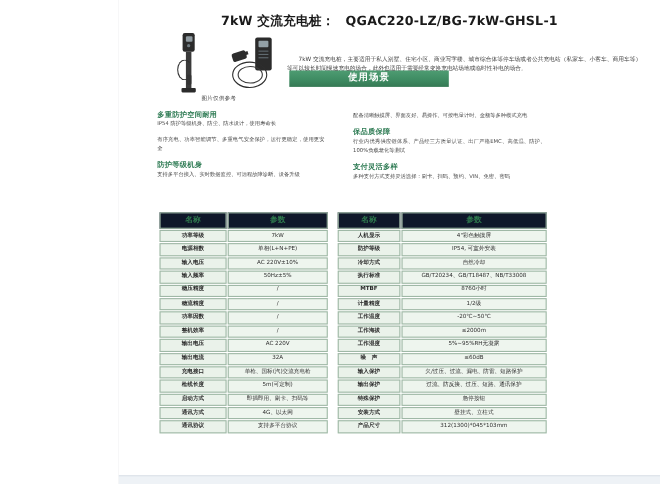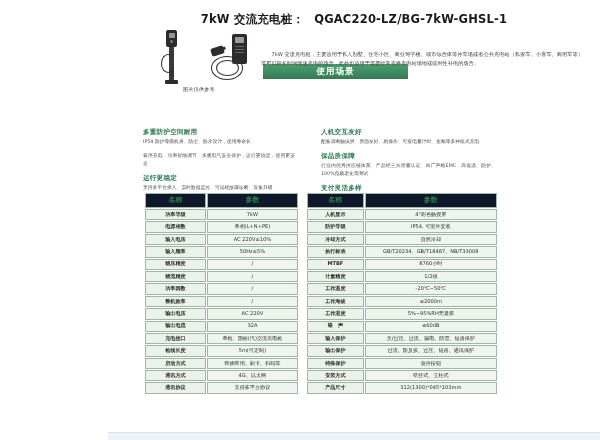--- a/index.html
+++ b/index.html
@@ -60,21 +60,21 @@
     letter-spacing:1px;
     margin-top:32px;
   }
   .intro{
     position:absolute;left:118px;top:22px;width:322px;
     font-size:5.2px;line-height:1.72;color:#3c3c3c;text-align:justify;text-indent:2em;
   }
 
   
   .features{position:absolute;left:35px;top:100px;width:450px;}
-  .fcol{position:absolute;top:0;width:152px;margin-top:28px;}
+  .fcol{position:absolute;top:0;width:152px;}
   .fcol.left{left:0;}
   .fcol.right{left:178px;width:175px;}
   .fblk{margin-bottom:6.5px;}
   .fh{font-size:6.6px;font-weight:bold;color:#2c7a52;letter-spacing:.2px;line-height:1.3;}
   .fb{font-size:4.8px;color:#4a4a4a;line-height:1.62;margin-top:1.5px;text-align:justify;}
 
   
   .tbl{position:absolute;top:192px;border-collapse:separate;border-spacing:1.4px;background:#ffffff;}
   .tbl.left{left:36px;width:155px;}
   .tbl.right{left:198px;width:192px;}
@@ -140,27 +140,26 @@
     <div class="features">
       <div class="fcol left">
         <div class="fblk">
           <div class="fh">多重防护空间耐用</div>
           <div class="fb">IP54 防护等级机身、防尘、防水设计，使用寿命长</div>
         </div>
         <div class="fblk">
           <div class="fb">有序充电、功率智能调节、多重电气安全保护，运行更稳定，使用更安全</div>
         </div>
         <div class="fblk">
-          <div class="fh">运行更稳定</div>
+          <div class="fh">防护等级机身</div>
           <div class="fb">支持多平台接入、实时数据监控、可远程故障诊断、设备升级</div>
         </div>
       </div>
       <div class="fcol right">
         <div class="fblk">
-          <div class="fh">人机交互友好</div>
           <div class="fb">配备清晰触摸屏、界面友好、易操作、可按电量计时、金额等多种模式充电</div>
         </div>
         <div class="fblk">
           <div class="fh">保品质保障</div>
           <div class="fb">行业内优秀供应链体系、产品经三方质量认证、出厂严格EMC、高低温、防护、100%负载老化等测试</div>
         </div>
         <div class="fblk">
           <div class="fh">支付灵活多样</div>
           <div class="fb">多种支付方式支持灵活选择：刷卡、扫码、预约、VIN、免密、密码</div>
         </div>

